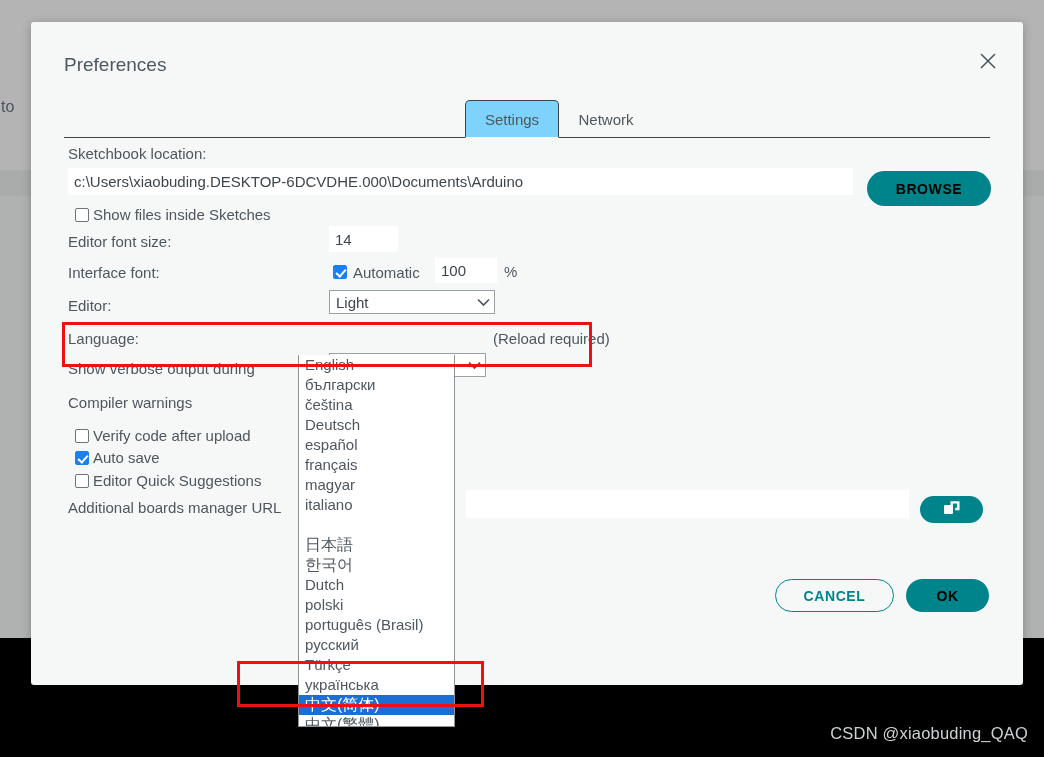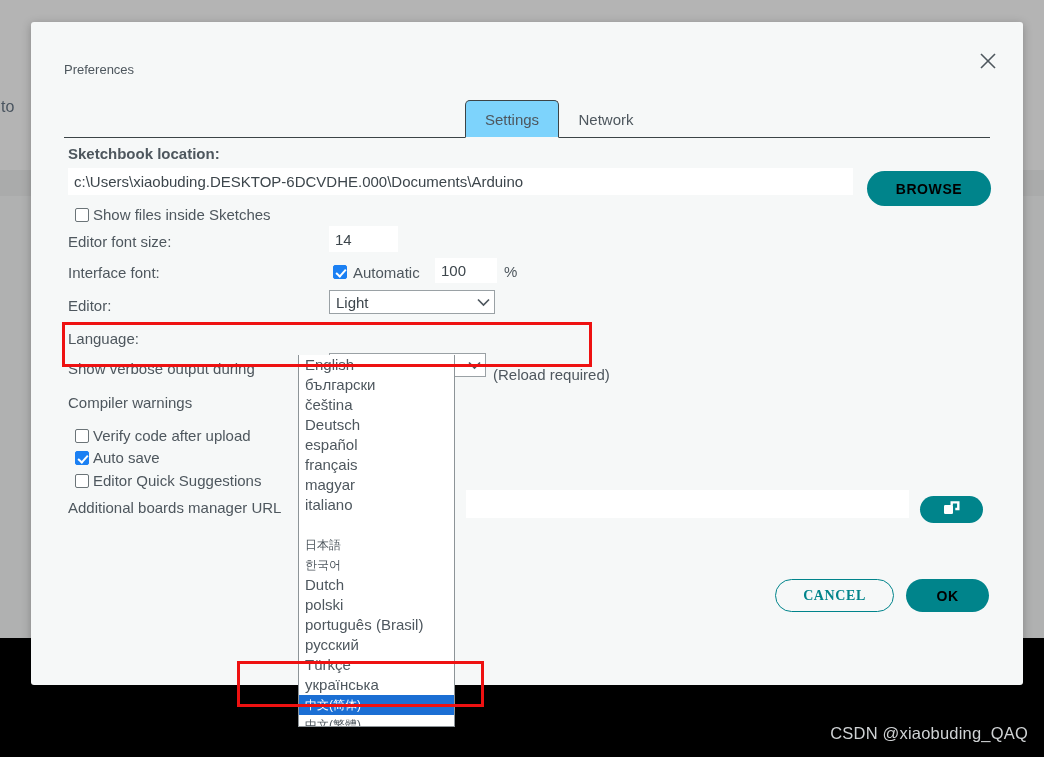--- a/index.html
+++ b/index.html
@@ -39,22 +39,22 @@
 
   
   #dialog {
     position: absolute; left: 31px; top: 22px;
     width: 992px; height: 663px;
     background: #f6f8f8;
     border-radius: 3px;
     box-shadow: 0 2px 10px rgba(0,0,0,.25);
   }
   #dialog-title {
-    position: absolute; left: 33px; top: 40px;
-    font-size: 13px; color: #4e575e;
+    position: absolute; left: 33px; top: 32px;
+    font-size: 19px; color: #4e575e;
   }
   #close-btn {
     position: absolute; right: 22px; top: 26px;
     width: 26px; height: 26px; cursor: pointer;
     display: flex; align-items: center; justify-content: center;
   }
   #close-btn svg { display:block; }
 
   
   #tabbar {
@@ -135,21 +135,21 @@
     background: #ffffff; border: 1px solid #8d9498;
     border-top: none;
     z-index: 50; overflow: hidden;
   }
   .lang-opt {
     height: 20px; line-height: 20px;
     padding-left: 6px; font-size: 15px; color: #4e575e;
     white-space: nowrap; cursor: pointer;
   }
   .lang-opt.selected { background: #1b6fd4; color: #ffffff; }
-  .lang-opt.cjk { font-size: 12px; }
+  .lang-opt.cjk { font-size: 16px; }
 
   
   .redbox {
     position: absolute; border: 3px solid #ee1111;
     z-index: 80; pointer-events: none;
   }
   #redbox-language { left: 62px; top: 322px; width: 530px; height: 45px; }
   #redbox-chinese  { left: 237px; top: 661px; width: 247px; height: 46px; }
 </style>
 </head>
@@ -174,21 +174,21 @@
       <line x1="17" y1="3" x2="3" y2="17" stroke="#4e575e" stroke-width="1.6"></line>
     </svg>
   </div>
 
   <div id="tabbar">
     <div id="tab-underline"></div>
     <div class="tab active" id="tab-settings">Settings</div>
     <div class="tab" id="tab-network">Network</div>
   </div>
 
-  <div class="lbl" style="left:37px; top:123px;font-weight:bold;">Sketchbook location:</div>
+  <div class="lbl" style="left:37px; top:123px;">Sketchbook location:</div>
 
   <input class="txtfield" id="sketchbook-input" style="left: 37px; top: 146px; width: 785px; height: 27px;" value="c:\Users\xiaobuding.DESKTOP-6DCVDHE.000\Documents\Arduino">
 
   <div class="btn-teal" style="left:836px; top:149px; width:124px; height:35px;">BROWSE</div>
 
   <div class="cbx" style="left:44px; top:186px;"></div>
   <div class="lbl" style="left:62px; top:184px;">Show files inside Sketches</div>
 
   <div class="lbl" style="left:37px; top:211px;">Editor font size:</div>
   <input class="txtfield" style="left: 298px; top: 204px; width: 69px; height: 26px;" value="14">
@@ -211,21 +211,21 @@
 
   <div class="lbl" style="left:37px; top:308px;">Language:</div>
   <div class="sel" style="left:298px; top:331px; width:157px; height:24px; top:331px;" id="language-select">
     <span class="selval">English</span>
     <span class="chev">
       <svg width="13" height="9" viewBox="0 0 13 9" aria-hidden="true">
         <polyline points="1,1.5 6.5,7 12,1.5" fill="none" stroke="#4e575e" stroke-width="1.7"></polyline>
       </svg>
     </span>
   </div>
-  <div class="lbl" style="left:462px; top:308px;margin-top:36px;">(Reload required)</div>
+  <div class="lbl" style="left:462px; top:308px;">(Reload required)</div>
 
   <div class="lbl" style="left:37px; top:338px;">Show verbose output during</div>
 
   <div class="lbl" style="left:37px; top:372px;">Compiler warnings</div>
 
   <div class="cbx" style="left:44px; top:407px;"></div>
   <div class="lbl" style="left:62px; top:405px;">Verify code after upload</div>
 
   <div class="cbx on" style="left:44px; top:429px;"></div>
   <div class="lbl" style="left:62px; top:427px;">Auto save</div>
@@ -237,21 +237,21 @@
   <input class="txtfield" style="left: 435px; top: 468px; width: 443px; height: 28px;" value="">
   <div class="btn-teal" style="left:889px; top:474px; width:63px; height:27px;">
     <span>
       <svg width="18" height="16" viewBox="0 0 18 16" aria-hidden="true">
         <rect x="1" y="5" width="9" height="9" rx="1.2" fill="#ffffff"></rect>
         <path d="M7.5 1.2 h9 v9 h-4.2 v-2.4 h1.8 v-4.2 h-4.2 v1.8 h-2.4 z" fill="#ffffff"></path>
       </svg>
     </span>
   </div>
 
-  <div class="btn-outline" style="left:744px; top:557px; width:119px; height:33px;font-family:Liberation Serif, serif;">CANCEL</div>
+  <div class="btn-outline" style="left:744px; top:557px; width:119px; height:33px;">CANCEL</div>
   <div class="btn-teal" style="left:875px; top:557px; width:83px; height:33px;">OK</div>
 </div>
 
 <div id="lang-list">
     <div class="lang-opt">English</div>
     <div class="lang-opt">български</div>
     <div class="lang-opt">čeština</div>
     <div class="lang-opt">Deutsch</div>
     <div class="lang-opt">español</div>
     <div class="lang-opt">français</div>

